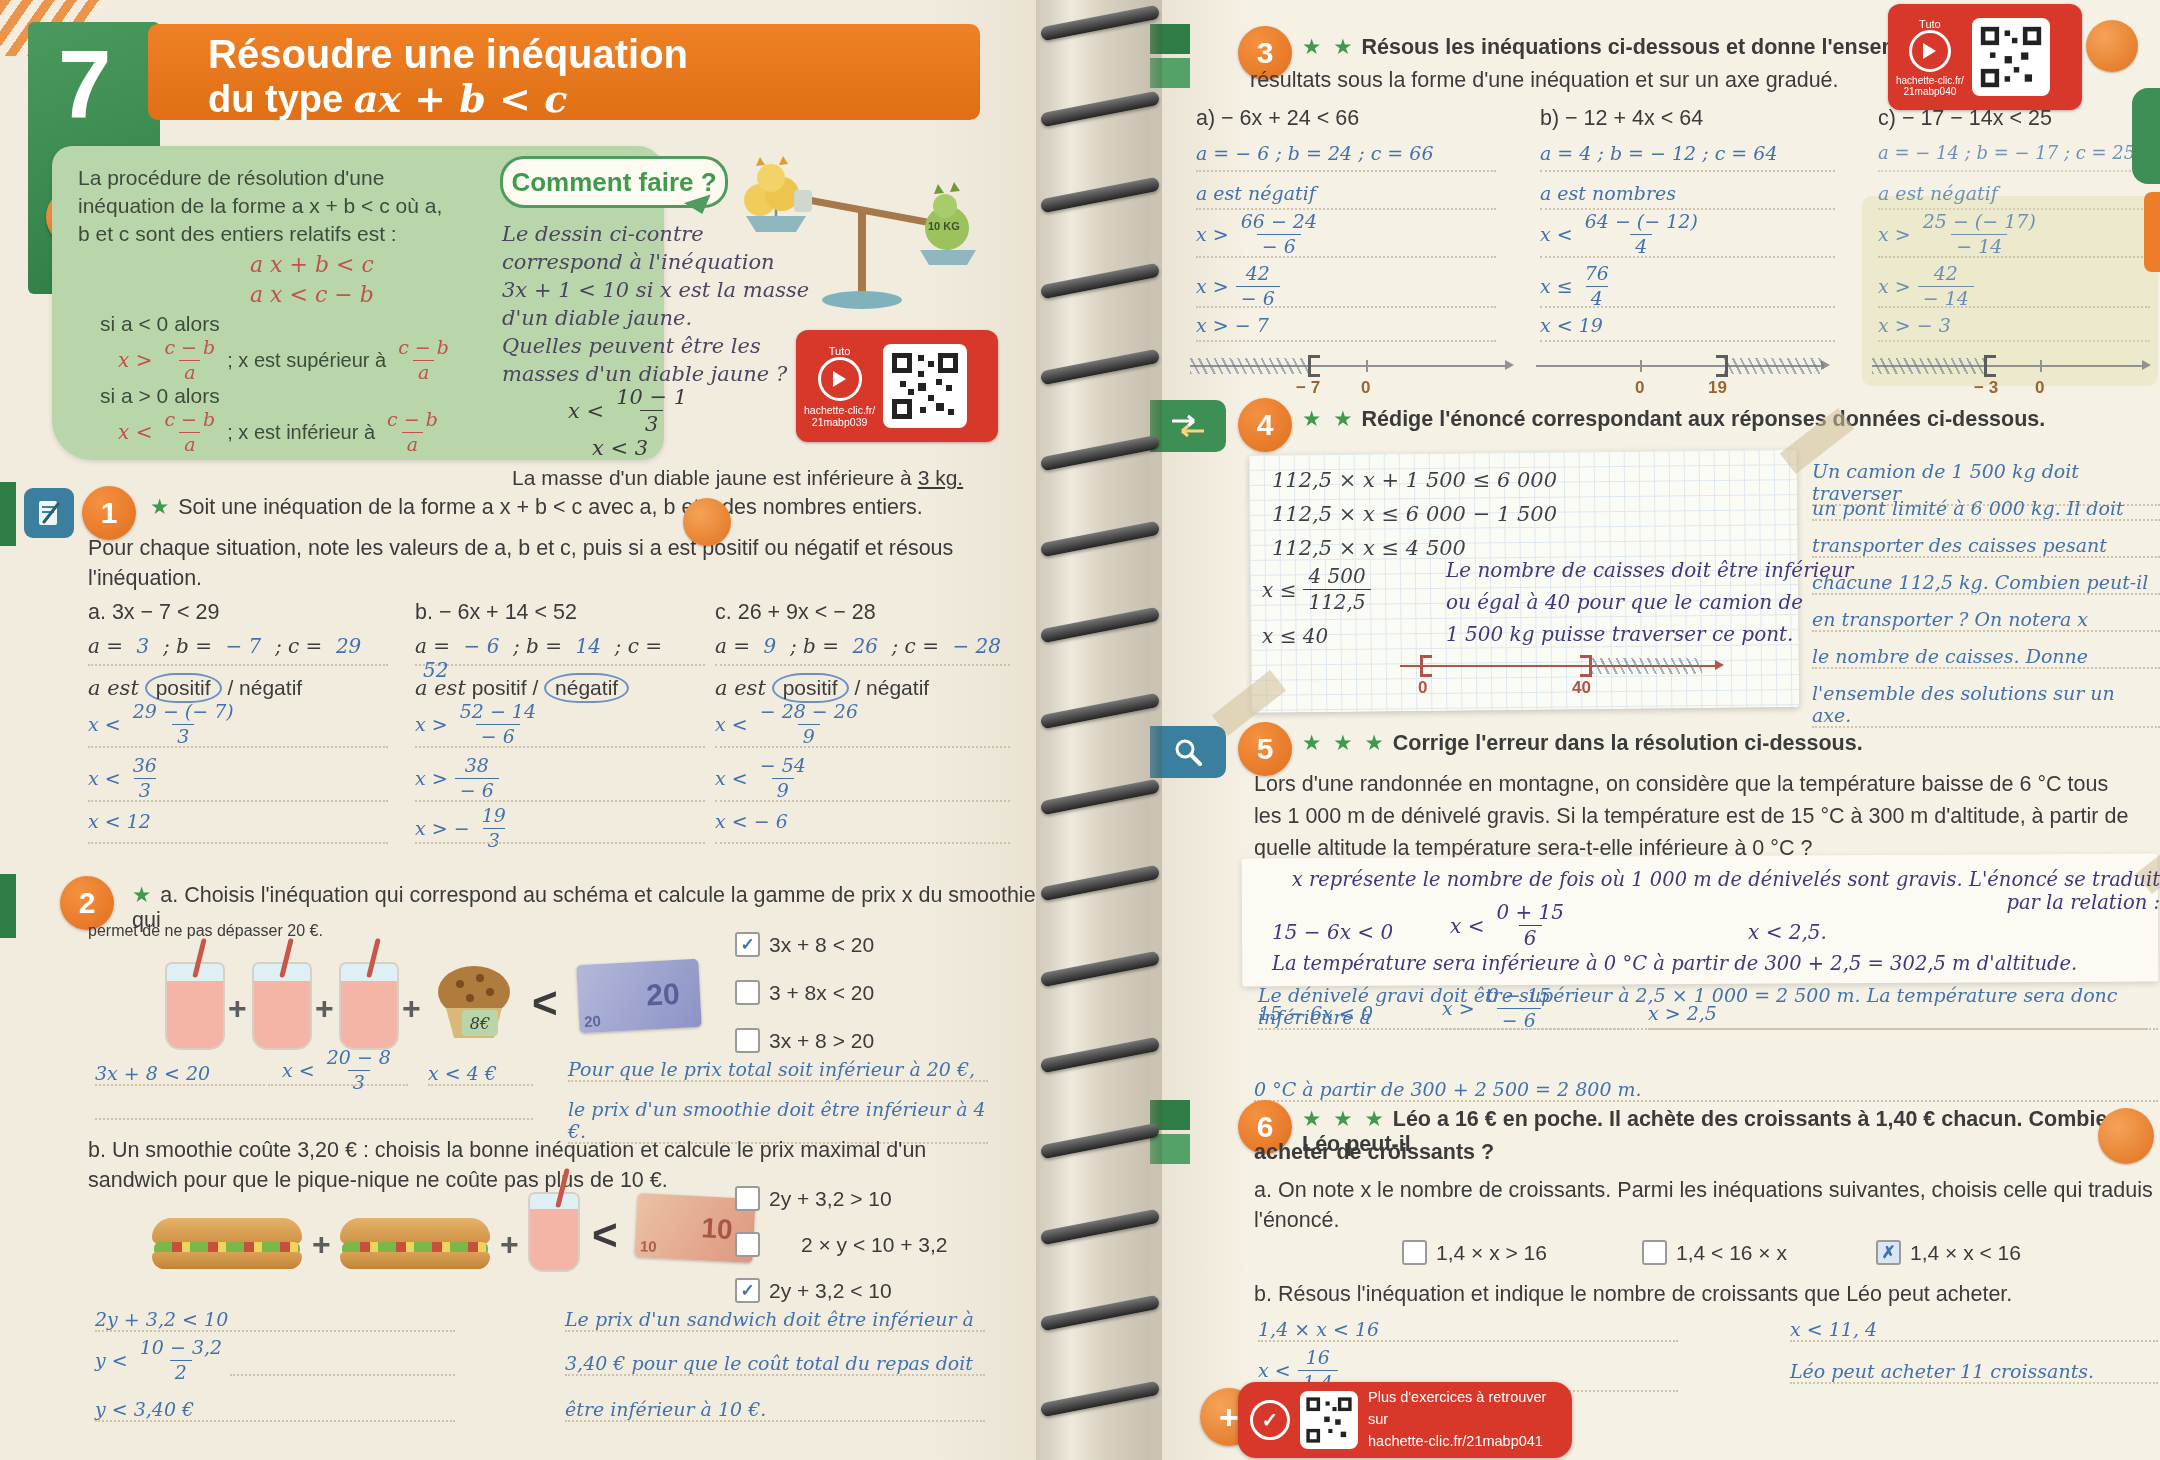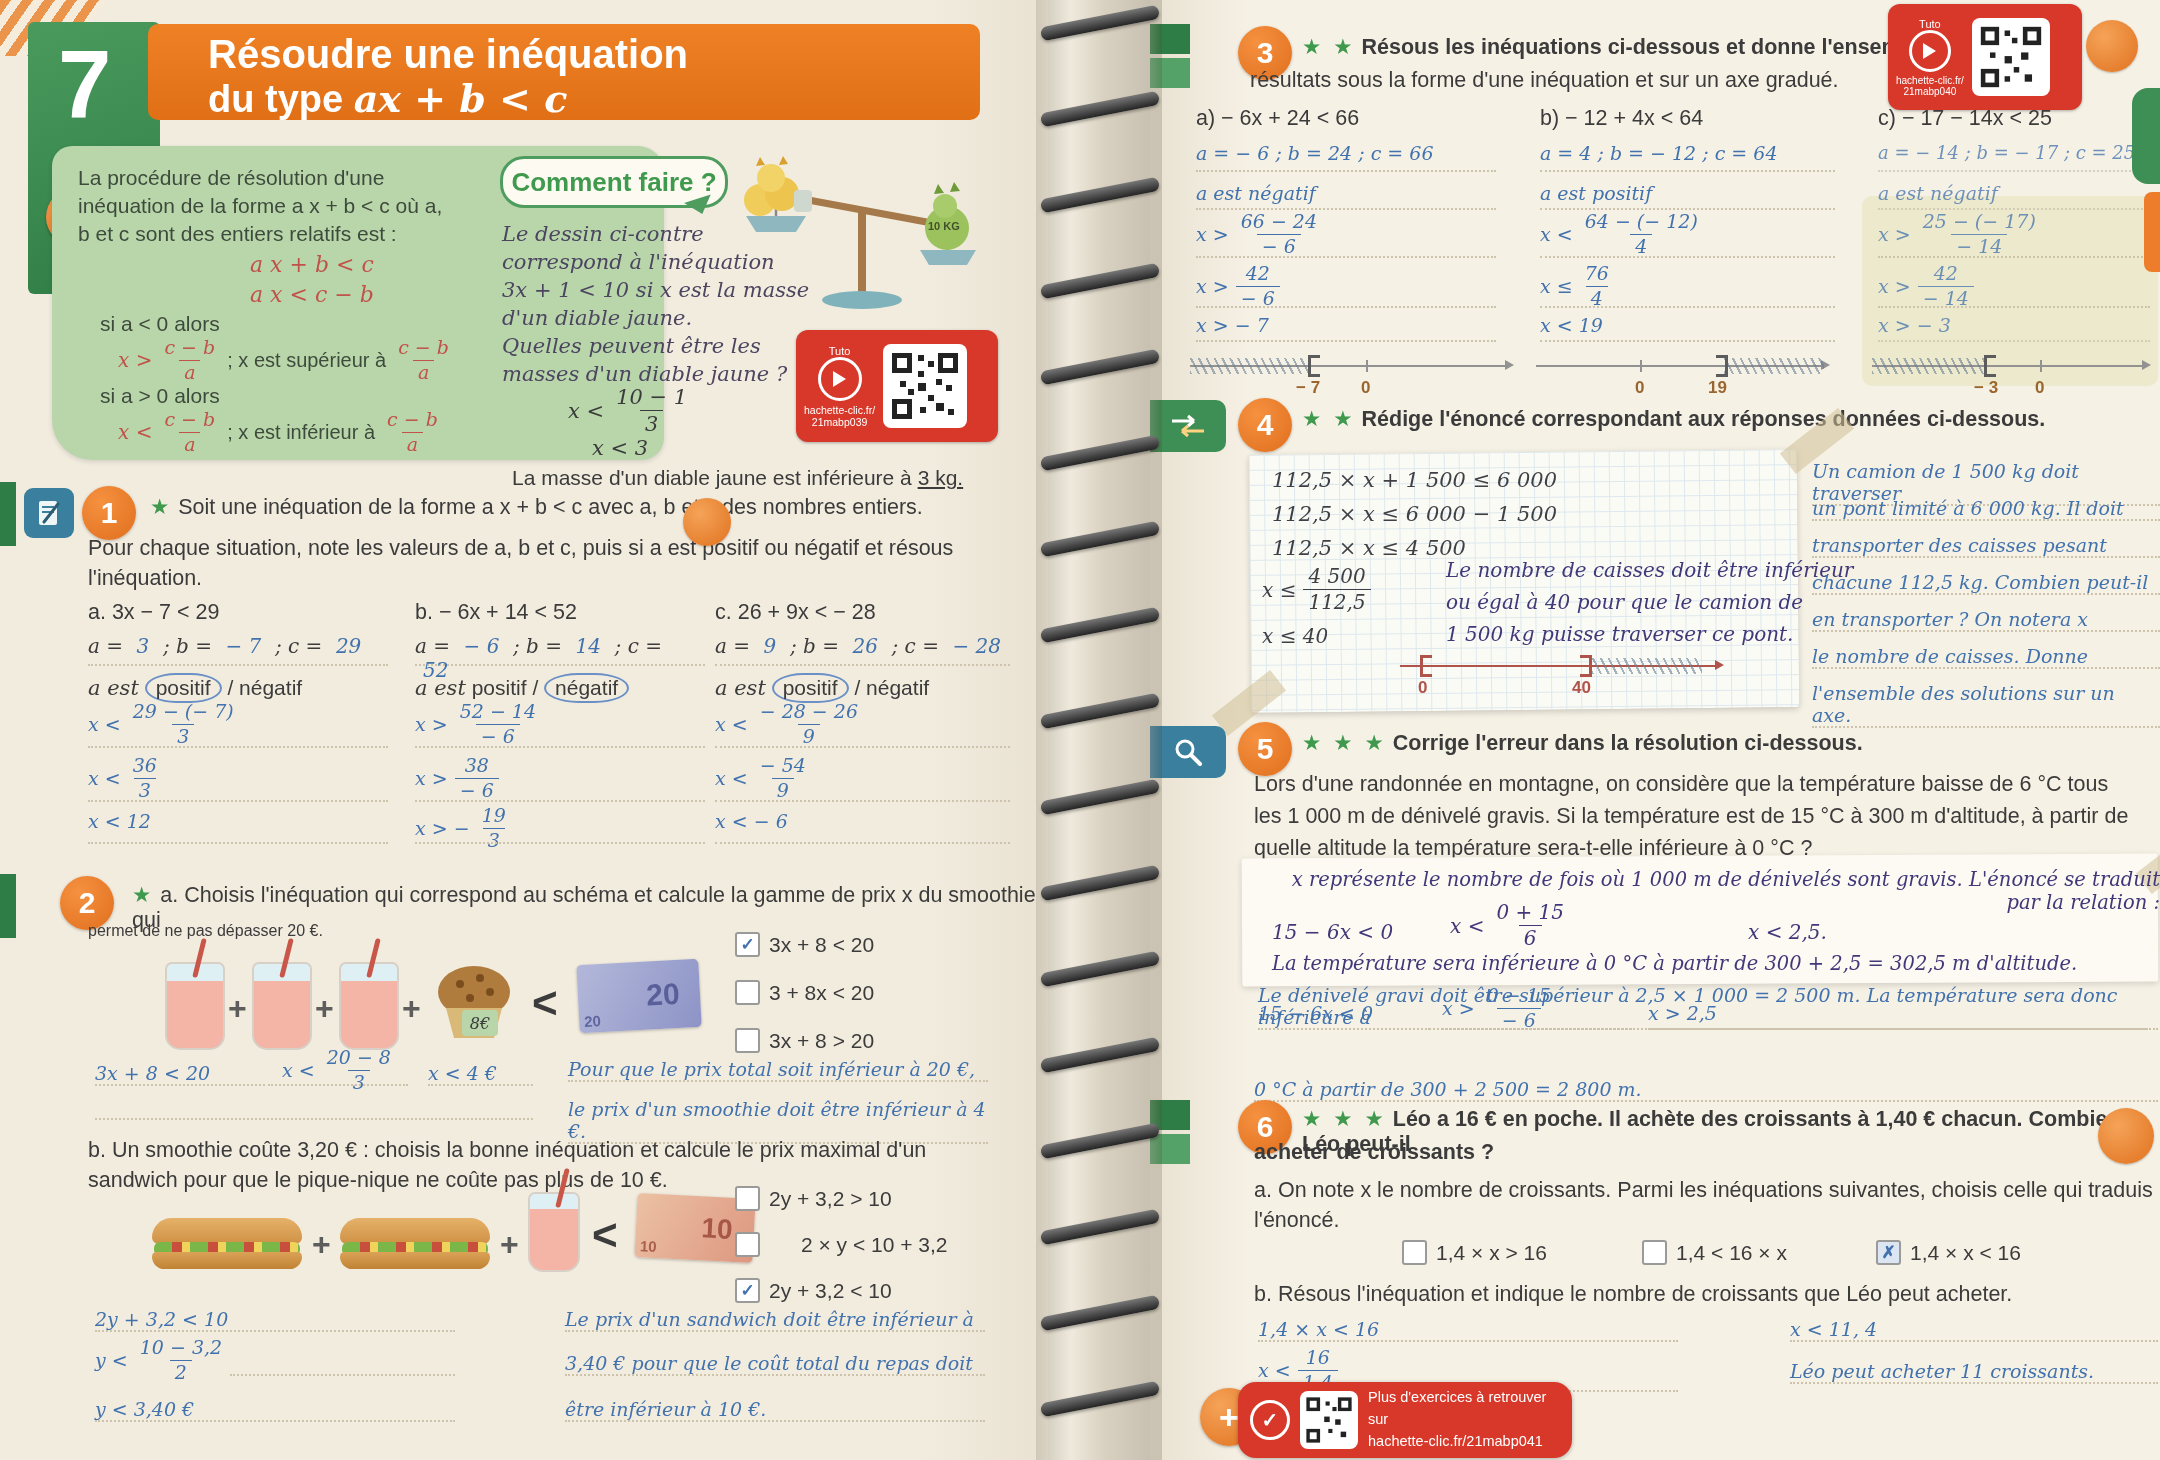--- a/index.html
+++ b/index.html
@@ -554,21 +554,21 @@
       <div class="line"></div>
       <div class="hatch" style="left:0;width:118px;"></div>
       <div class="brR" style="left:118px;"></div>
       <div class="tick" style="left:176px;"></div>
       <div class="lab" style="left:106px;">− 7</div>
       <div class="lab" style="left:171px;">0</div>
     </div>
 
     <div class="abs print" style="left:390px;top:106px;font-size:21.5px;">b) − 12 + 4x &lt; 64</div>
     <div class="abs hand dot" style="left:390px;top:142px;width:295px;height:28px;font-size:19px;">a = 4 ; b = − 12 ; c = 64</div>
-    <div class="abs hand dot" style="left:390px;top:182px;width:295px;height:26px;font-size:19px;">a est positif</div>
+    <div class="abs hand dot" style="left:390px;top:182px;width:295px;height:26px;font-size:19px;">a est nombres</div>
     <div class="abs hand" style="left:390px;top:212px;font-size:19px;">
       <span class="fx">
           <span>x &lt;</span>
           <span class="frac">
             <span class="fn">64 − (− 12)</span>
             <span class="fd">4</span>
           </span>
         </span>
     </div>
     <div class="abs dot" style="left:390px;top:256px;width:295px;"></div>

